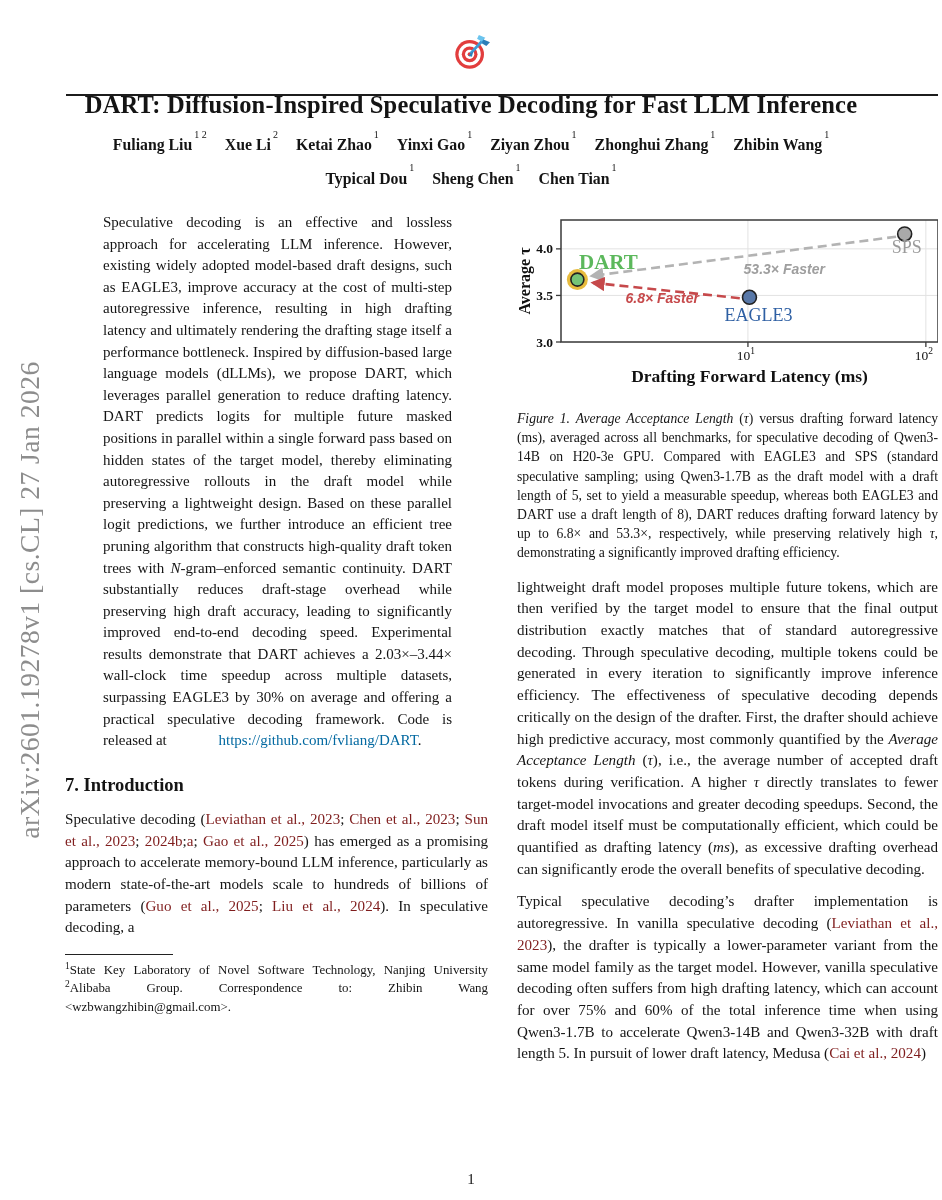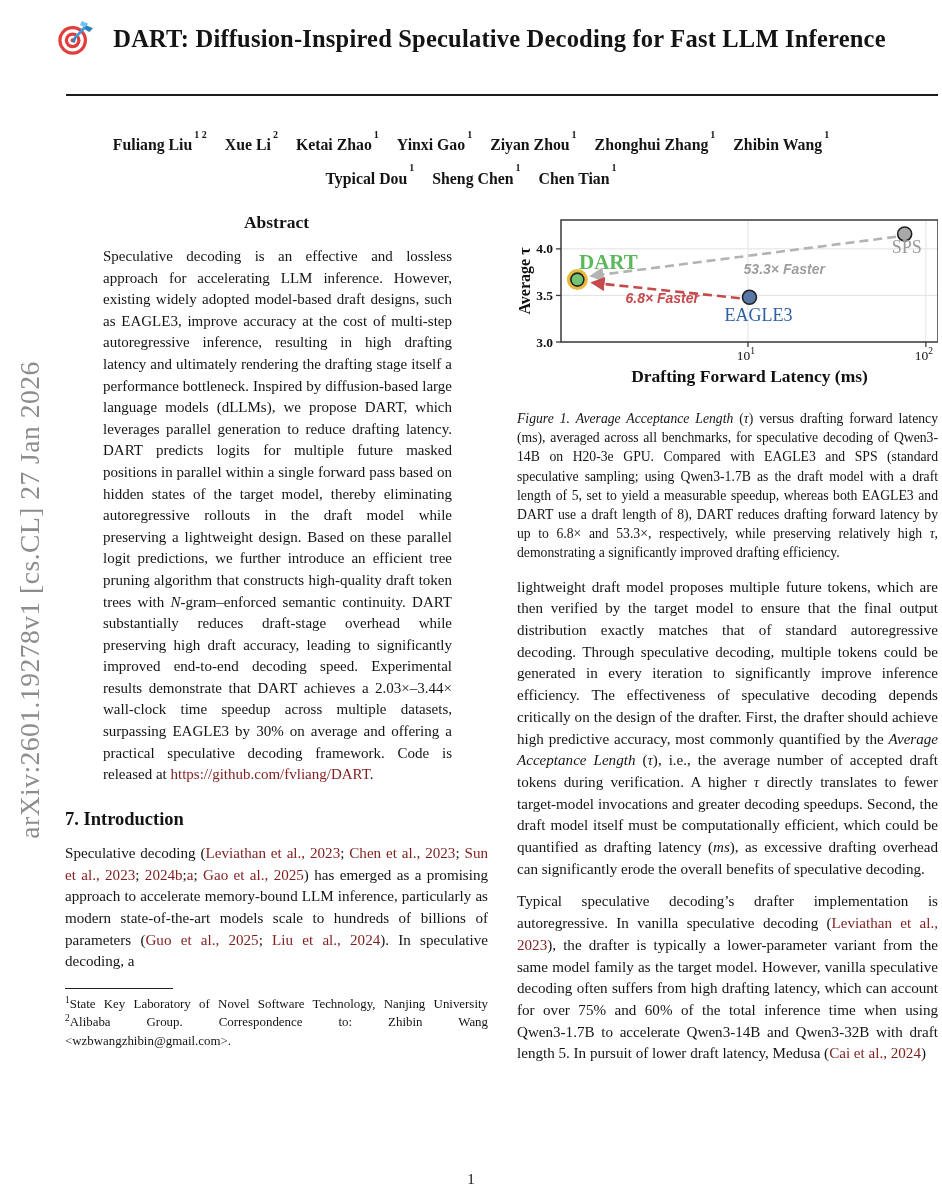--- a/index.html
+++ b/index.html
@@ -8,38 +8,38 @@
     font-family:"Liberation Serif","DejaVu Serif",serif; color:#141414; overflow:hidden;
   }
   
   .arxiv-band {
     position:absolute; top:600px; left:30px;
     transform:translate(-50%,-50%) rotate(-90deg);
     white-space:nowrap; font-size:27.5px; color:#8d8d8d; letter-spacing:0.5px;
   }
   
   .title-row {
-    position:absolute; top:20px; left:0; width:100%;
-    display:flex; justify-content:center; align-items:center; gap:20px;
+    position:absolute; top:34px; left:0; width:100%;
+    display:flex; justify-content:center; align-items:center; gap:20px;flex-direction:column;
   }
   .page-title { font-size:24.5px; font-weight:bold; letter-spacing:0.2px; }
   .title-rule { position:absolute; top:94px; left:66px; width:872px; height:2px; background:#1c1c1c; }
   .authors-block { position:absolute; top:126px; left:0; width:100%; text-align:center; }
   .authors-line { font-size:15.8px; font-weight:bold; line-height:29px; }
   .author { margin:0 9px; white-space:nowrap; }
-  .author sup { font-size:10px; position:relative; top:-6px; margin-left:2px; font-weight:bold; }
+  .author sup { font-size:10px; position:relative; top:-6px; margin-left:2px; font-weight:normal; }
   
   .col-left  { position:absolute; left:65px;  top:212px; width:423px; }
   .col-right { position:absolute; left:517px; top:206px; width:421px; }
   .abstract-heading { text-align:center; font-weight:bold; font-size:17.5px; margin:0 0 13px 0; }
   .abstract-body { margin:0 36px 0 38px; text-align:justify; font-size:15px; line-height:21.6px; }
   .section-heading { font-size:18.5px; font-weight:bold; margin:23px 0 13px 0; }
   .body-par { text-align:justify; font-size:15.1px; line-height:21.7px; margin:0 0 11px 0; }
   .cite { color:#7f1d1d; }
-  .link { color:#7f1d1d; }
+  .link { color:#0369a1;margin-left:48px; }
   .it { font-style:italic; }
   .rich-sup { font-size:9.5px; position:relative; top:-5px; }
   .footnote-rule { width:108px; border:none; border-top:1.3px solid #222; margin:15px 0 7px 0; }
   .footnote-text { font-size:12.9px; line-height:17.4px; text-align:justify; }
   .preprint-note { font-style:italic; font-size:13.6px; margin-top:15px; }
   
   .figure-wrap { width:421px; }
   .figure-caption { font-size:13.7px; line-height:19.2px; text-align:justify; margin:9px 0 14px 0; }
   .chart-ann { font-family:"Liberation Sans","DejaVu Sans",sans-serif; font-style:italic; font-weight:bold; }
   .page-number { position:absolute; bottom:12px; left:0; width:100%; text-align:center; font-size:15px; }
@@ -69,21 +69,20 @@
   </div>
 
   <div class="title-rule"></div>
 
   <div class="authors-block">
     <div class="authors-line"><span class="author"><span>Fuliang Liu</span><sup>1 2</sup></span><span class="author"><span>Xue Li</span><sup>2</sup></span><span class="author"><span>Ketai Zhao</span><sup>1</sup></span><span class="author"><span>Yinxi Gao</span><sup>1</sup></span><span class="author"><span>Ziyan Zhou</span><sup>1</sup></span><span class="author"><span>Zhonghui Zhang</span><sup>1</sup></span><span class="author"><span>Zhibin Wang</span><sup>1</sup></span></div>
     <div class="authors-line"><span class="author"><span>Typical Dou</span><sup>1</sup></span><span class="author"><span>Sheng Chen</span><sup>1</sup></span><span class="author"><span>Chen Tian</span><sup>1</sup></span></div>
   </div>
 
   <div class="col-left">
-    <div class="abstract-heading">Abstract</div>
     <div class="abstract-body"><span>Speculative decoding is an effective and lossless approach for accelerating LLM inference. However, existing widely adopted model-based draft designs, such as EAGLE3, improve accuracy at the cost of multi-step autoregressive inference, resulting in high drafting latency and ultimately rendering the drafting stage itself a performance bottleneck.  Inspired by diffusion-based large language models (dLLMs), we propose DART, which leverages parallel generation to reduce drafting latency. DART predicts logits for multiple future masked positions in parallel within a single forward pass based on hidden states of the target model, thereby eliminating autoregressive rollouts in the draft model while preserving a lightweight design.  Based on these parallel logit predictions, we further introduce an efficient tree pruning algorithm that constructs high-quality draft token trees with </span><span class="it">N</span><span>-gram–enforced semantic continuity. DART substantially reduces draft-stage overhead while preserving high draft accuracy, leading to significantly improved end-to-end decoding speed. Experimental results demonstrate that DART achieves a 2.03×–3.44× wall-clock time speedup across multiple datasets, surpassing EAGLE3 by 30% on average and offering a practical speculative decoding framework. Code is released at </span><span class="link">https://github.com/fvliang/DART</span><span>.</span></div>
     <div class="section-heading">7. Introduction</div>
     <div class="body-par"><span>Speculative decoding (</span><span class="cite">Leviathan et al., 2023</span><span>; </span><span class="cite">Chen et al., 2023</span><span>; </span><span class="cite">Sun et al., 2023</span><span>; </span><span class="cite">2024b</span><span>;</span><span class="cite">a</span><span>; </span><span class="cite">Gao et al., 2025</span><span>) has emerged as a promising approach to accelerate memory-bound LLM inference, particularly as modern state-of-the-art models scale to hundreds of billions of parameters (</span><span class="cite">Guo et al., 2025</span><span>; </span><span class="cite">Liu et al., 2024</span><span>).  In speculative decoding, a</span></div>
     <hr class="footnote-rule">
     <div class="footnote-text"><span class="rich-sup">1</span><span>State Key Laboratory of Novel Software Technology, Nanjing University </span><span class="rich-sup">2</span><span>Alibaba Group.  Correspondence to: Zhibin Wang &lt;wzbwangzhibin@gmail.com&gt;.</span></div>
   </div>
 
   <div class="col-right">
     <div class="figure-wrap">
       <svg id="chart-svg" width="421" height="190" viewBox="0 0 421 190">

